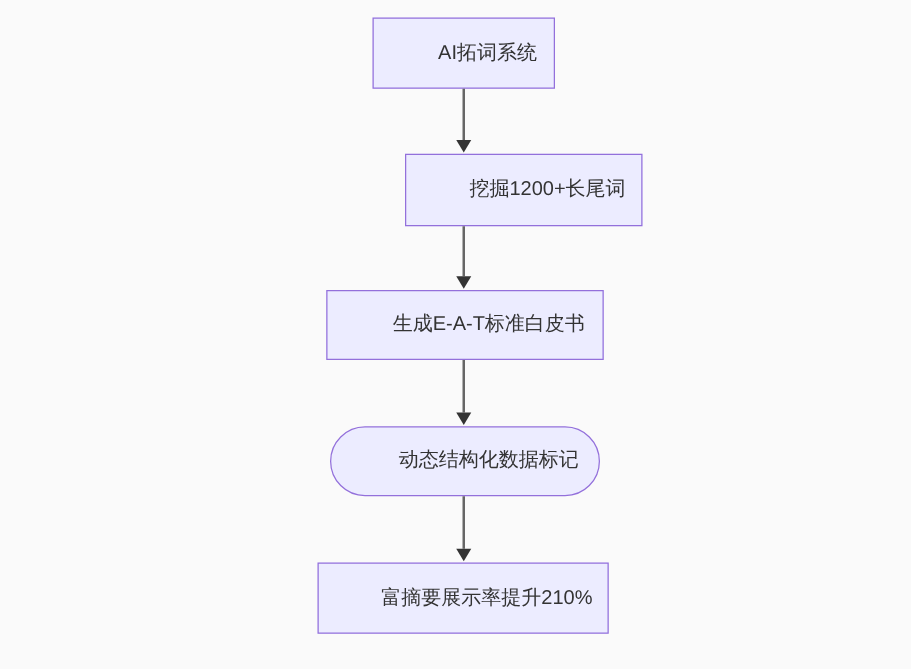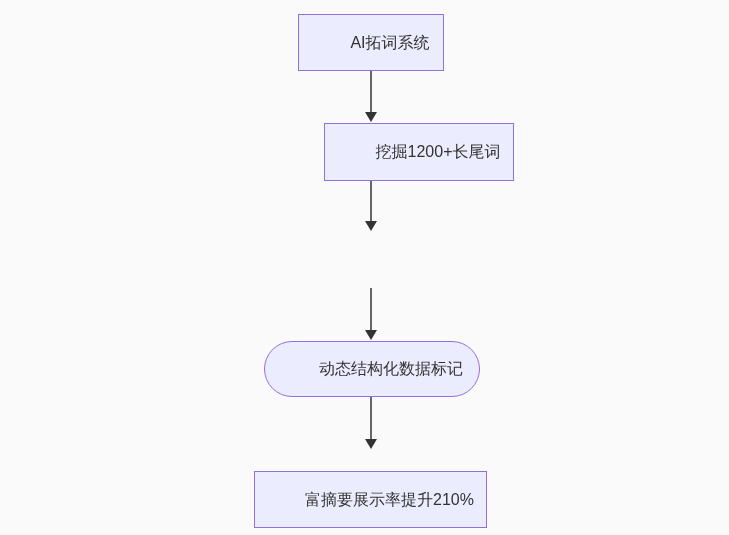--- a/index.html
+++ b/index.html
@@ -32,21 +32,21 @@
     align-items: center;
     justify-content: center;
     text-align: center;
     white-space: nowrap;
     padding-left: 38px;
   }
   .node-1 { left: 298px; top: 14px;  width: 146px; height: 57px; }
   .node-2 { left: 276px; top: 123px; width: 190px; height: 58px; margin-left: 48px; }
   .node-3 { left: 261px; top: 232px; width: 222px; height: 56px; }
   .node-4 { left: 264px; top: 341px; width: 216px; height: 56px; border-radius: 28px; }
-  .node-5 { left: 254px; top: 450px; width: 233px; height: 57px; margin-top: 21px; }
+  .node-5 { left: 254px; top: 450px; width: 233px; height: 57px; }
 
   .edge-line {
     position: absolute;
     left: 370px;
     width: 2px;
     background: #666666;
   }
   .edge-head {
     position: absolute;
     left: 365px;
@@ -77,20 +77,23 @@
   <div class="edge-line line-1"></div>
   <div class="edge-head head-1"></div>
 
   <div class="node node-2">
     <span>挖掘1200+长尾词</span>
   </div>
 
   <div class="edge-line line-2"></div>
   <div class="edge-head head-2"></div>
 
+  <div class="node node-3">
+    <span>生成E-A-T标准白皮书</span>
+  </div>
 
   <div class="edge-line line-3"></div>
   <div class="edge-head head-3"></div>
 
   <div class="node node-4">
     <span>动态结构化数据标记</span>
   </div>
 
   <div class="edge-line line-4"></div>
   <div class="edge-head head-4"></div>

